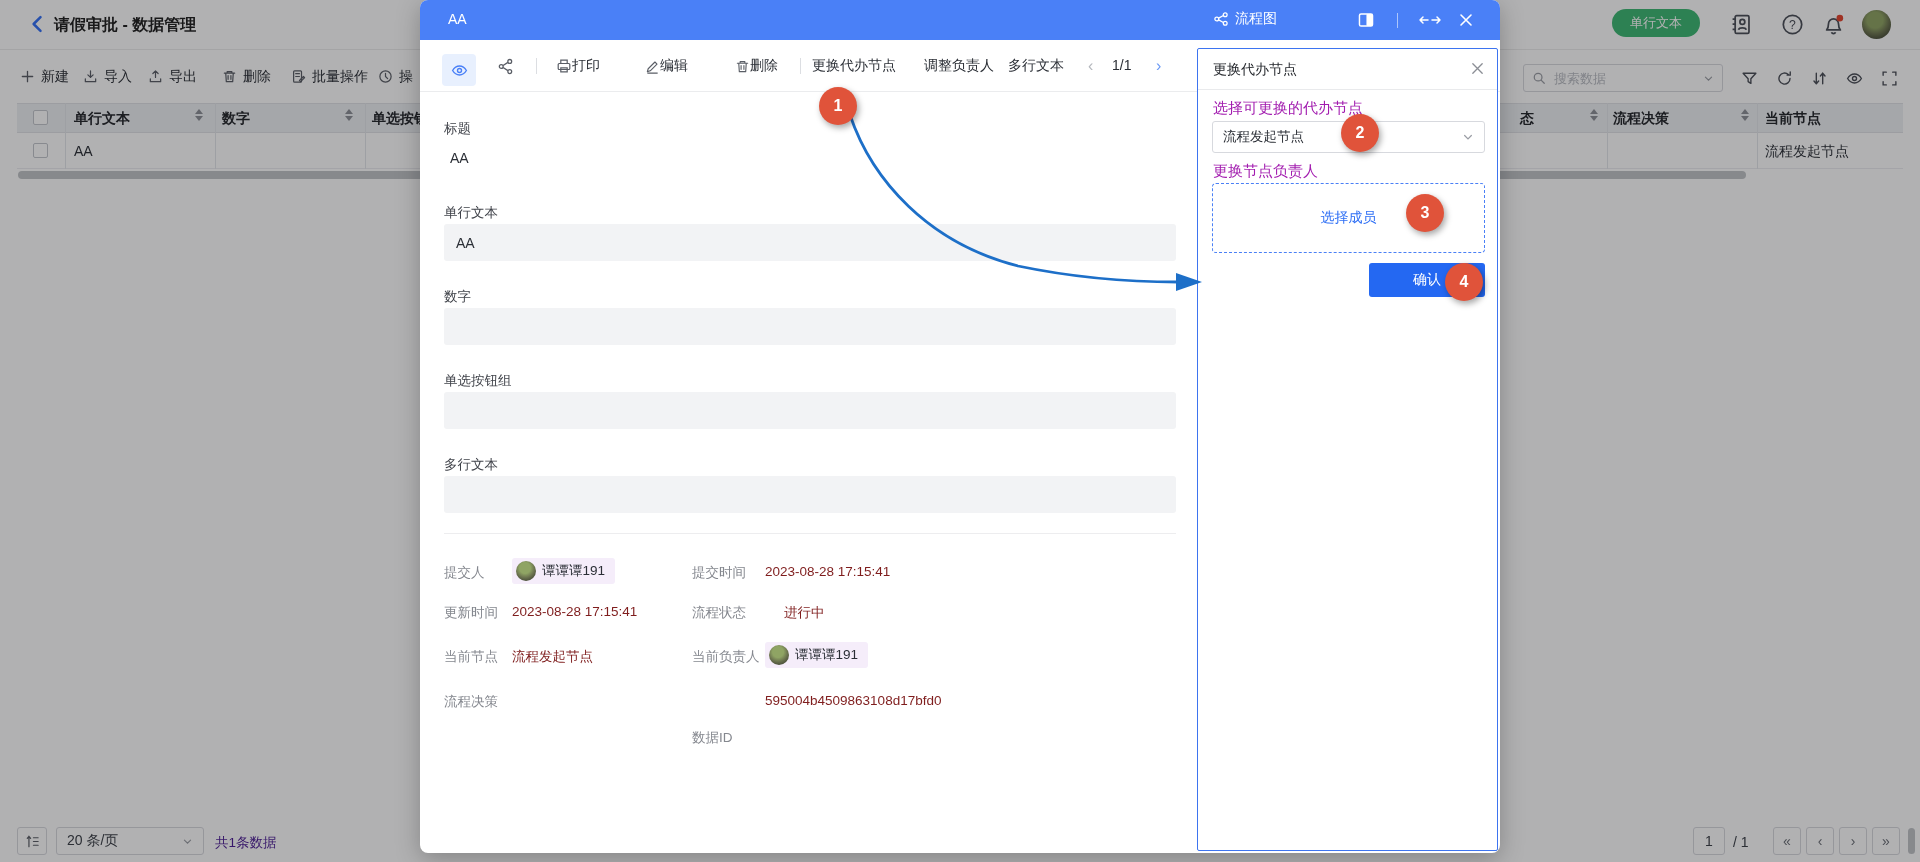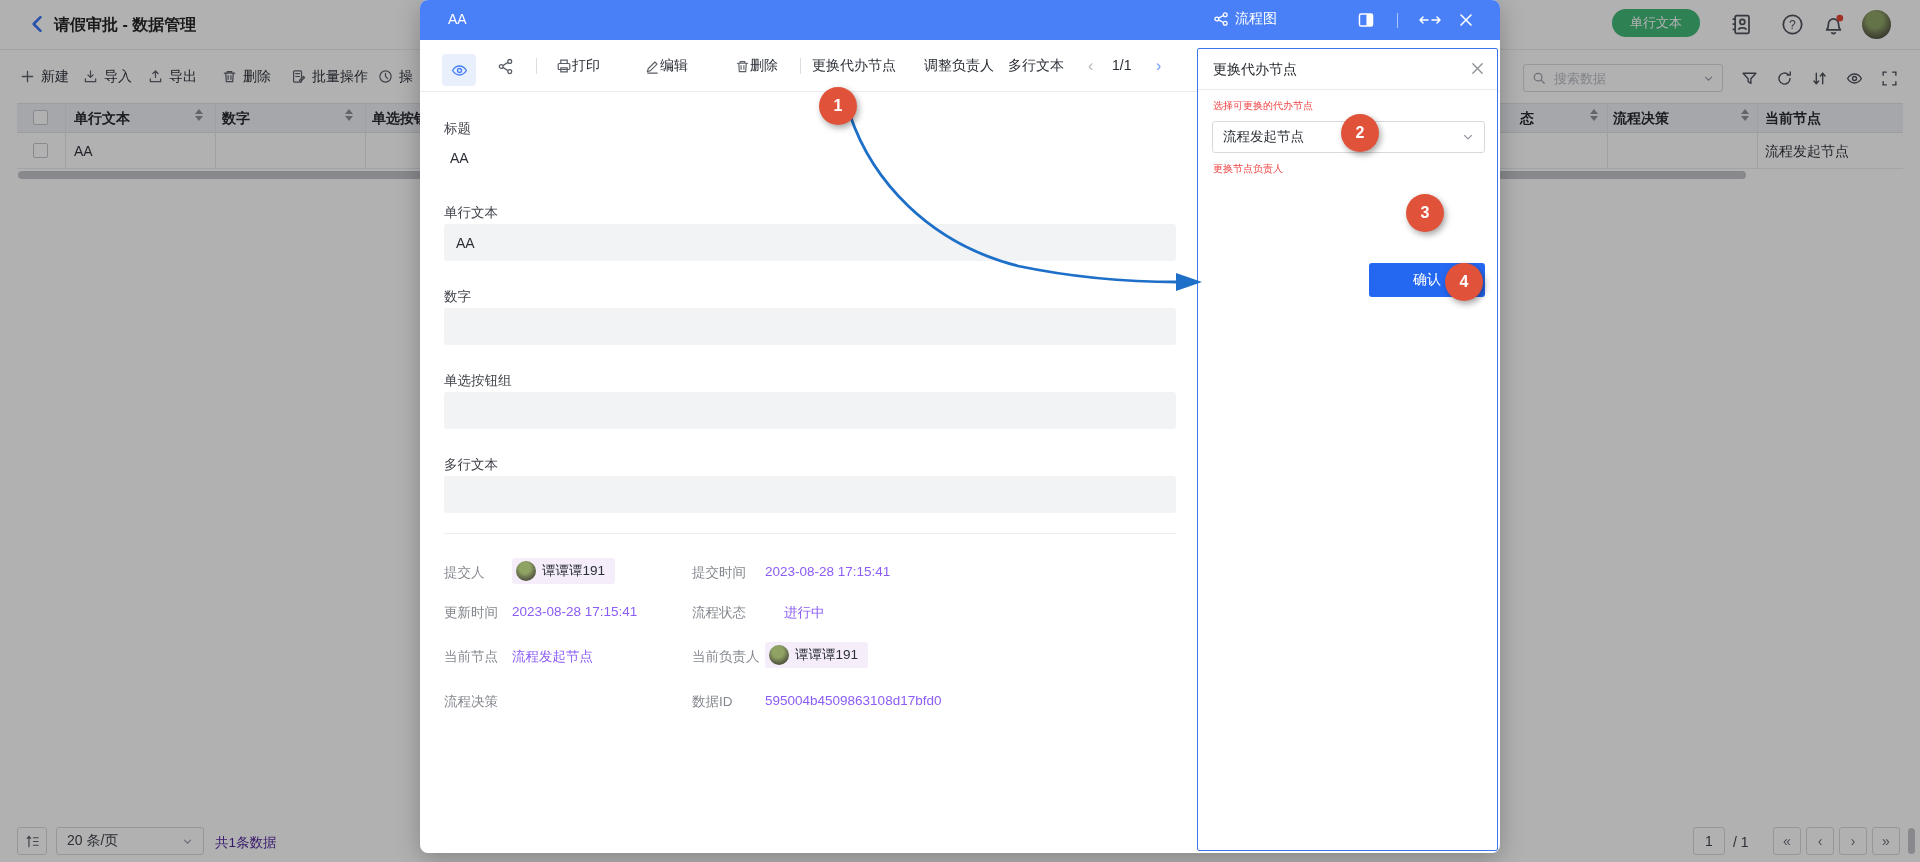--- a/index.html
+++ b/index.html
@@ -60,31 +60,31 @@
   .eye-btn{position:absolute;left:22px;top:14px;width:34px;height:32px;border-radius:4px;background:#e8f0fe;color:#4a80f7;
            display:flex;align-items:center;justify-content:center;}
 
   .f-label{position:absolute;left:24px;font-size:13.5px;color:#40434a;}
   .f-input{position:absolute;left:24px;width:732px;height:37px;background:#f2f3f5;border-radius:3px;
            display:flex;align-items:center;padding:0 12px;font-size:14px;color:#2b2f36;}
   .f-plain{position:absolute;left:30px;font-size:14px;color:#2b2f36;}
   .m-divider{position:absolute;left:24px;top:533px;width:732px;height:1px;background:#ededef;}
 
   .d-label{position:absolute;font-size:13.5px;color:#85888f;white-space:nowrap;}
-  .d-value{position:absolute;font-size:13.5px;color:#8b5cf6;white-space:nowrap;}
+  .d-value{position:absolute;font-size:13.5px;color:#7f1d1d;white-space:nowrap;}
   .tag{position:absolute;height:26px;background:#f5edfa;border-radius:3px;display:flex;align-items:center;gap:6px;
        padding:0 10px 0 4px;font-size:13.5px;color:#2b2f36;}
   .tag .avatar{width:20px;height:20px;}
 
   
   .panel{position:absolute;left:1197px;top:48px;width:301px;height:803px;background:#fff;border:1px solid #3d74f0;
          border-radius:2px;z-index:30;}
   .p-title{position:absolute;left:15px;top:12px;font-size:14px;color:#24272c;}
   .p-divider{position:absolute;left:0;top:40px;width:100%;height:1px;background:#e9eaec;}
-  .p-label{position:absolute;left:15px;font-size:10px;color:#ef4444;}
+  .p-label{position:absolute;left:15px;font-size:15px;color:#a21caf;}
   .p-select{position:absolute;left:14px;top:72px;width:273px;height:32px;border:1px solid #d7d9de;border-radius:3px;
             display:flex;align-items:center;justify-content:space-between;padding:0 10px;font-size:13.5px;color:#2b2f36;background:#fff;}
   .p-dashed{position:absolute;left:14px;top:134px;width:273px;height:70px;border:1px dashed #4a80f6;border-radius:4px;
             display:flex;align-items:center;justify-content:center;background:#fff;}
   .p-link{font-size:14px;color:#2e6ff5;}
   .p-confirm{position:absolute;left:171px;top:214px;width:116px;height:34px;background:#2468f2;border-radius:3px;
              color:#fff;font-size:14px;display:flex;align-items:center;justify-content:center;}
 
   
   .badge{position:absolute;width:38px;height:38px;border-radius:50%;background:#e0533a;color:#fff;z-index:60;
@@ -399,21 +399,21 @@
     <span class="d-label" style="left:24px;top:648px;">当前节点</span>
     <span class="d-value" style="left:92px;top:648px;">流程发起节点</span>
     <span class="d-label" style="left:272px;top:648px;">当前负责人</span>
     <div class="tag" style="left:345px;top:642px;">
       <span class="avatar" style="position:static;"></span>
       <span>谭谭谭191</span>
     </div>
 
     <span class="d-label" style="left:24px;top:693px;">流程决策</span>
     <span class="d-value" style="left:92px;top:693px;"></span>
-    <span class="d-label" style="left:272px;top:693px;">数据ID</span>
+    <span class="d-label" style="left:272px;top:729px;">数据ID</span>
     <span class="d-value" style="left:345px;top:693px;">595004b4509863108d17bfd0</span>
   </div>
 
   <div class="panel">
     <span class="p-title">更换代办节点</span>
     <span class="abs icon" style="left:272px;top:12px;">
       <svg width="15" height="15" viewBox="0 0 16 16">
           <path d="M3 3l10 10M13 3L3 13" stroke="#8b8e95" stroke-width="1.4" stroke-linecap="round"></path>
         </svg>
     </span>
@@ -421,20 +421,23 @@
     <span class="p-label" style="top:50px;">选择可更换的代办节点</span>
     <div class="p-select">
       <span>流程发起节点</span>
       <span class="icon">
           <svg width="12" height="12" viewBox="0 0 16 16" fill="none" stroke="#9a9da4" stroke-width="1.6" stroke-linecap="round">
             <path d="M3.5 6l4.5 4.5L12.5 6"></path>
           </svg>
         </span>
     </div>
     <span class="p-label" style="top:113px;">更换节点负责人</span>
+    <div class="p-dashed">
+      <span class="p-link">选择成员</span>
+    </div>
     <div class="p-confirm">确认</div>
   </div>
 
   <svg class="arrow-svg" width="420" height="225" viewBox="0 0 420 225">
     <path d="M50 30 C 72 95, 128 158, 218 181 C 290 196, 345 197, 378 197" fill="none" stroke="#1d6fc8" stroke-width="2.8" stroke-linecap="round"></path>
     <polygon points="376,188 402,197 376,206" fill="#1d6fc8"></polygon>
   </svg>
   <div class="badge" style="left:819px;top:87px;">1</div>
   <div class="badge" style="left:1341px;top:114px;">2</div>
   <div class="badge" style="left:1406px;top:194px;">3</div>

